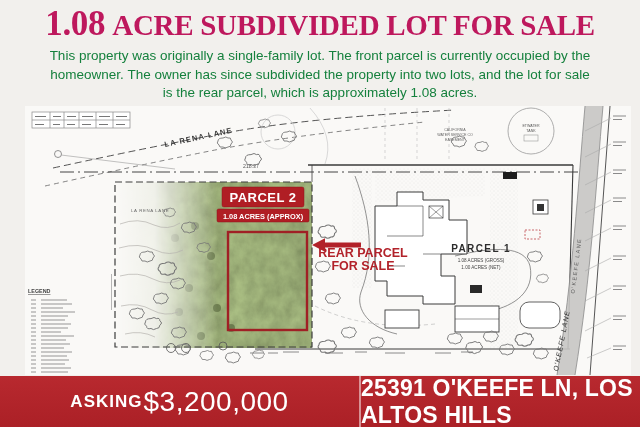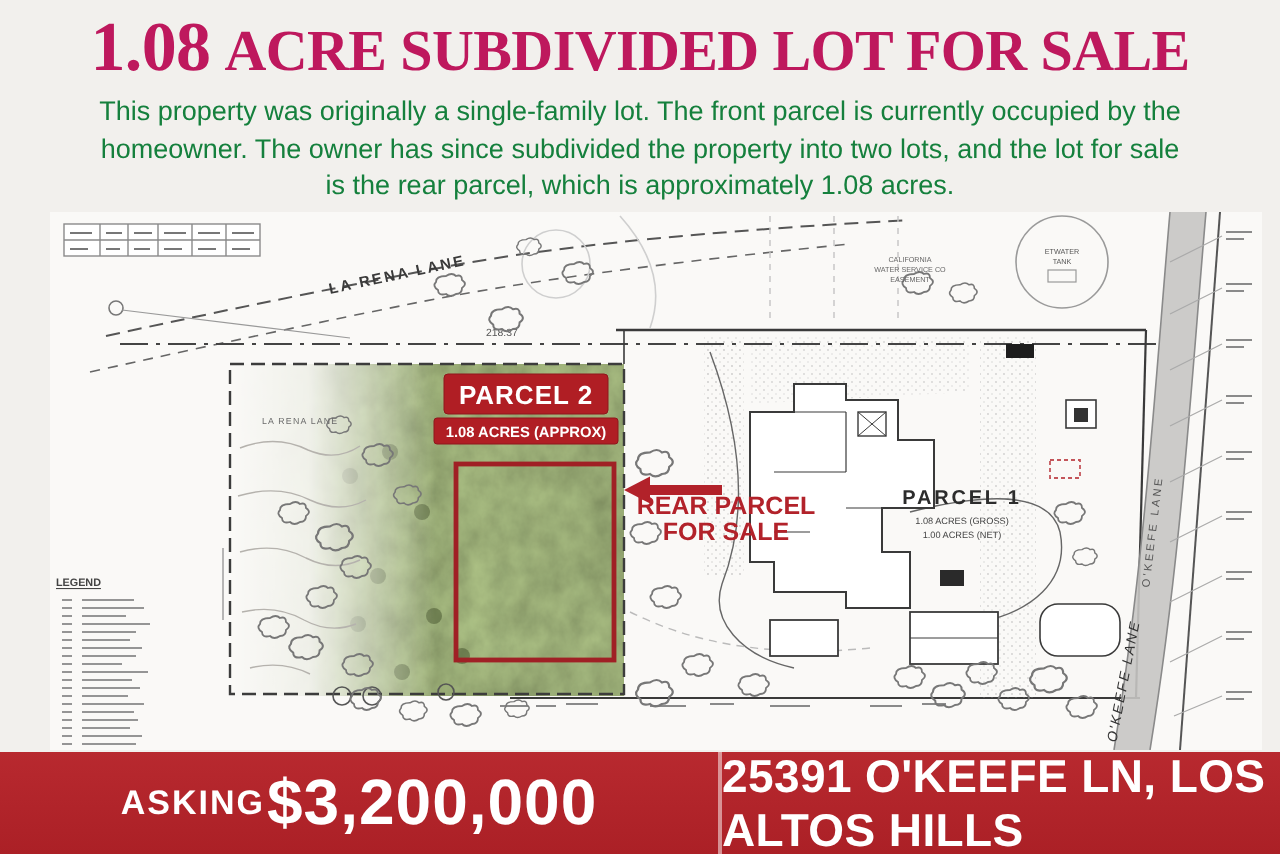--- a/index.html
+++ b/index.html
@@ -17,21 +17,21 @@
   
   .map{position:absolute;left:25px;top:106px;width:606px;height:269px;}
   
   .banner{position:absolute;left:0;bottom:0;width:640px;height:51px;
           background:linear-gradient(#b8292f,#ab2026);color:#fff;display:flex;}
   .banner-left{width:359px;display:flex;align-items:center;justify-content:center;gap:1px;}
   .banner-divider{width:2px;height:100%;background:rgba(255,255,255,0.5);}
   .banner-right{flex:1;display:flex;align-items:center;justify-content:center;
                 font-size:23px;font-weight:700;letter-spacing:0.2px;}
   .asking{font-size:17px;font-weight:700;letter-spacing:1px;}
-  .price{font-size:32px;font-weight:700;letter-spacing:0.5px;}
+  .price{font-size:28px;font-weight:400;letter-spacing:0.5px;}
   text{font-family:"Liberation Sans",sans-serif;}
   .draft{fill:#3a3a3a;}
 </style>
 </head>
 <body>
 
 <div class="page">
 
   <div class="title">
     <span class="lead">1.08</span><span class="rest">ACRE SUBDIVIDED LOT FOR SALE</span>

